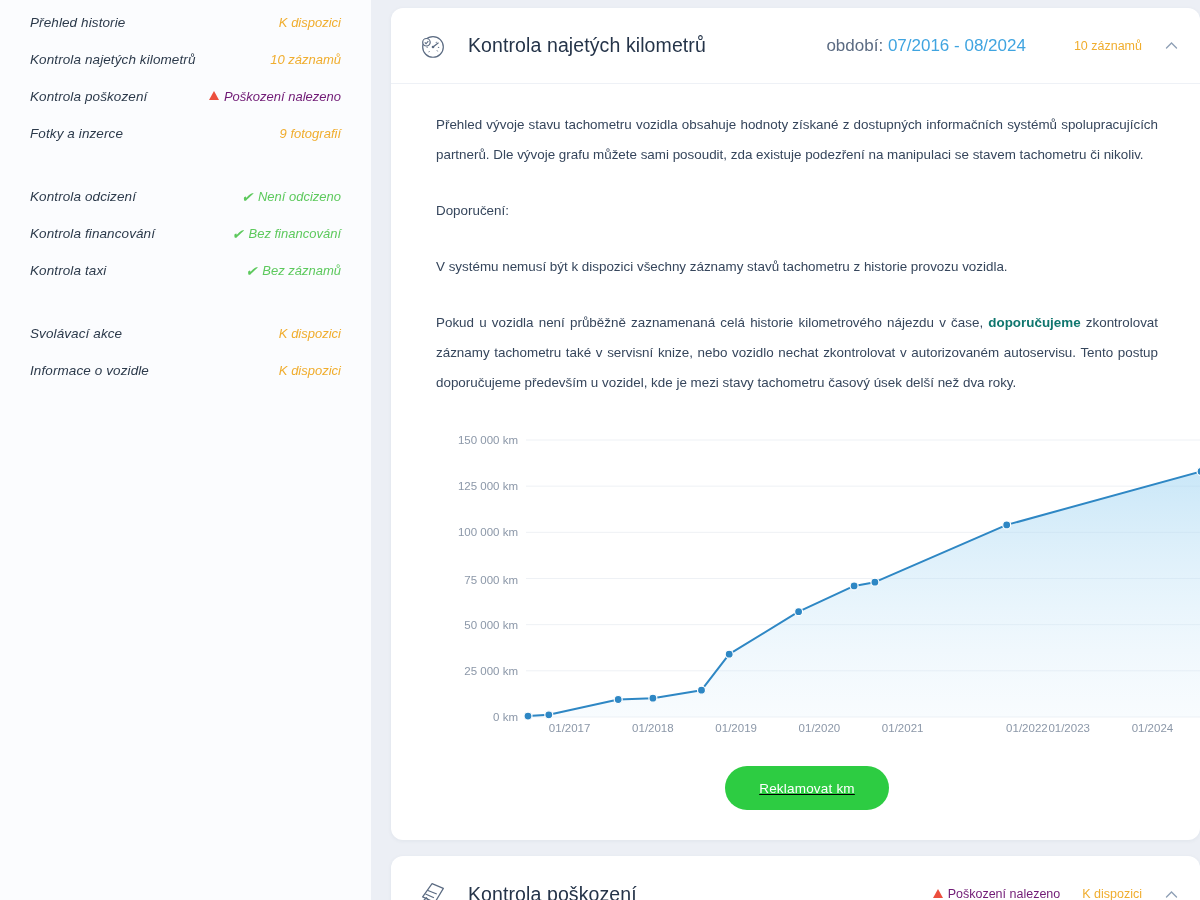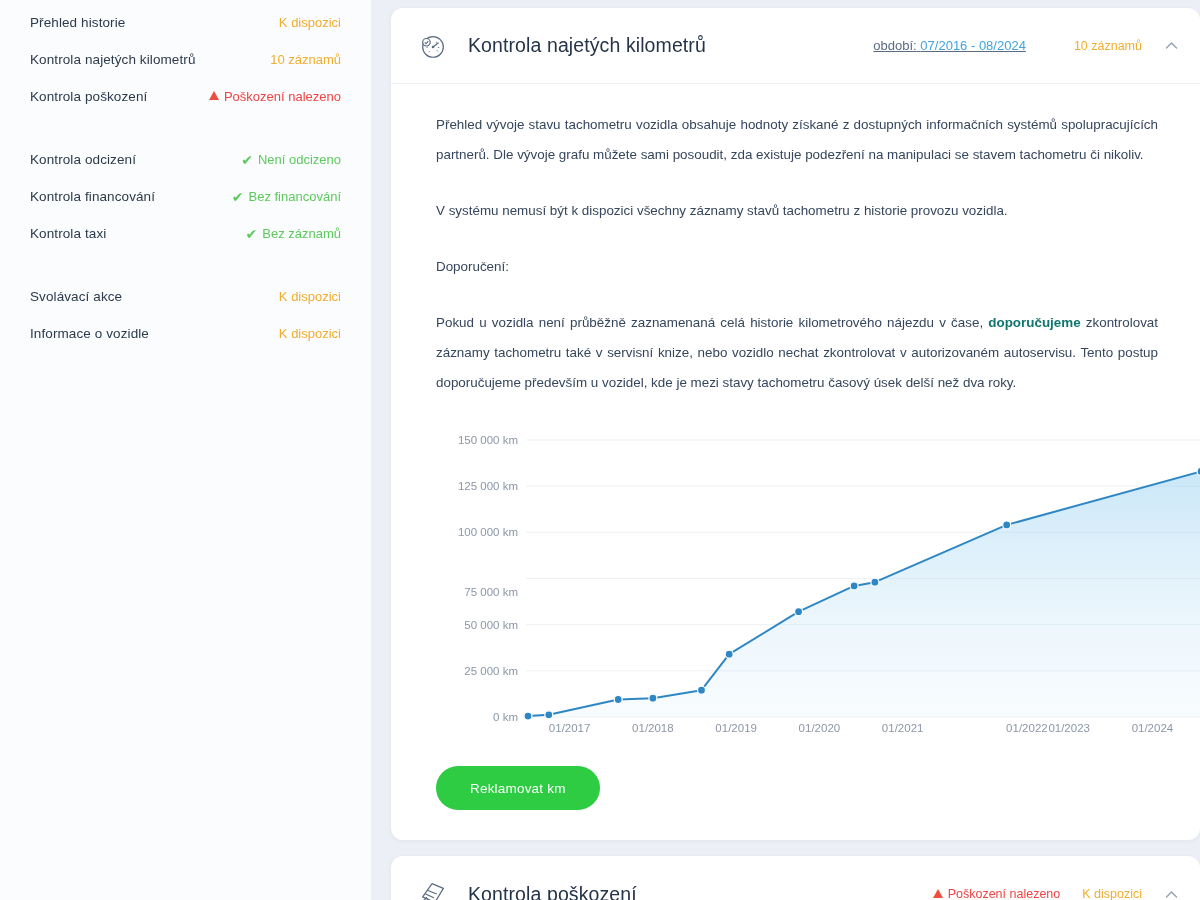--- a/index.html
+++ b/index.html
@@ -28,36 +28,37 @@
     height: 900px;
     background: #fbfcfe;
     padding: 0 30px;
   }
   .side-row {
     display: flex;
     align-items: center;
     justify-content: space-between;
     height: 37px;
     cursor: pointer;
+    font-style: italic;
   }
   .side-row-label {
     font-size: 13.5px;
     color: #2c3a4b;
     letter-spacing: .1px;
     white-space: nowrap;
   }
   .side-row-value {
     font-size: 13px;
     white-space: nowrap;
     display: flex;
     align-items: center;
     gap: 5px;
   }
   .v-amber  { color: #f0ad2e; }
-  .v-red    { color: #ef4444; }
+  .v-red    { color: #701a75; }
   .v-green  { color: #5dc95d; }
 
   .tri-icon {
     display: inline-block;
     width: 0; height: 0;
     border-left: 5px solid transparent;
     border-right: 5px solid transparent;
     border-bottom: 9px solid #ec4f3d;
     position: relative;
     top: -1px;
@@ -109,25 +110,24 @@
   .head-title {
     font-size: 19.5px;
     color: #253449;
     margin-left: 15px;
     letter-spacing: .1px;
     white-space: nowrap;
   }
   .head-spacer { flex: 1 1 auto; }
 
   .head-period {
-    font-size: 13px;
+    font-size: 17px;
     color: #5b6b82;
     margin-right: 26px;
     white-space: nowrap;
-    text-decoration: underline;
   }
   .head-period b { font-weight: normal; color: #3fa4e0; }
 
   .head-status {
     font-size: 12.5px;
     white-space: nowrap;
     display: flex;
     align-items: center;
     gap: 5px;
   }
@@ -197,21 +197,23 @@
   .note {
     font-size: 13.2px;
     color: #36465c;
     margin-top: 38px;
     line-height: 20px;
   }
   .note .lead { color: #ec4f3d; }
 
   .btn-row {
     display: flex;
+    justify-content: center;
     margin-top: 26px;
+    text-decoration: underline;
   }
   .btn-green {
     background: #2dcc42;
     color: #ffffff;
     font-size: 13.5px;
     border: none;
     border-radius: 22px;
     height: 44px;
     padding: 0 34px;
     cursor: pointer;
@@ -238,20 +240,26 @@
             <span>10 záznamů</span>
           </span>
         </div>
         <div class="side-row">
           <span class="side-row-label">Kontrola poškození</span>
           <span class="side-row-value v-red">
             <span class="tri-icon"></span>
             <span>Poškození nalezeno</span>
           </span>
         </div>
+        <div class="side-row">
+          <span class="side-row-label">Fotky a inzerce</span>
+          <span class="side-row-value v-amber">
+            <span>9 fotografií</span>
+          </span>
+        </div>
         <div class="group-gap"></div>
         <div class="side-row">
           <span class="side-row-label">Kontrola odcizení</span>
           <span class="side-row-value v-green">
             <span class="check-icon">✔</span>
             <span>Není odcizeno</span>
           </span>
         </div>
         <div class="side-row">
           <span class="side-row-label">Kontrola financování</span>
@@ -308,30 +316,30 @@
         <span class="chev">
           <svg width="13" height="9" viewBox="0 0 13 9" fill="none" stroke="#8fa0b6" stroke-width="1.4" stroke-linecap="round">
             <path d="M1.5 7L6.5 2L11.5 7"></path>
           </svg>
         </span>
       </div>
 
       <div class="card-body">
 
         <p class="p">Přehled vývoje stavu tachometru vozidla obsahuje hodnoty získané z dostupných informačních systémů spolupracujících partnerů. Dle vývoje grafu můžete sami posoudit, zda existuje podezření na manipulaci se stavem tachometru či nikoliv.</p>
+        <p class="p mt left">Doporučení:</p>
         <p class="p mt left">V systému nemusí být k dispozici všechny záznamy stavů tachometru z historie provozu vozidla.</p>
-        <p class="p mt left">Doporučení:</p>
         <p class="p mt"><span>Pokud u vozidla není průběžně zaznamenaná celá historie kilometrového nájezdu v čase, </span><b>doporučujeme</b><span> zkontrolovat záznamy tachometru také v servisní knize, nebo vozidlo nechat zkontrolovat v autorizovaném autoservisu. Tento postup doporučujeme především u vozidel, kde je mezi stavy tachometru časový úsek delší než dva roky.</span></p>
 
         <div class="chart-wrap">
           <div class="yticks-col" id="ytick-col">
               <div class="ytick" style="top: 287px;">0 km</div>
               <div class="ytick" style="top: 240.833px;">25 000 km</div>
               <div class="ytick" style="top: 194.667px;">50 000 km</div>
-              <div class="ytick" style="top: 162px;">75 000 km</div>
+              <div class="ytick" style="top: 150px;">75 000 km</div>
               <div class="ytick" style="top: 102.333px;">100 000 km</div>
               <div class="ytick" style="top: 56.1667px;">125 000 km</div>
               <div class="ytick" style="top: 10px;">150 000 km</div>
             </div>
           <div id="xtick-row">
               <div class="xtick" style="left: 133.629px;">01/2017</div>
               <div class="xtick" style="left: 216.887px;">01/2018</div>
               <div class="xtick" style="left: 300.144px;">01/2019</div>
               <div class="xtick" style="left: 383.402px;">01/2020</div>
               <div class="xtick" style="left: 466.66px;">01/2021</div>

